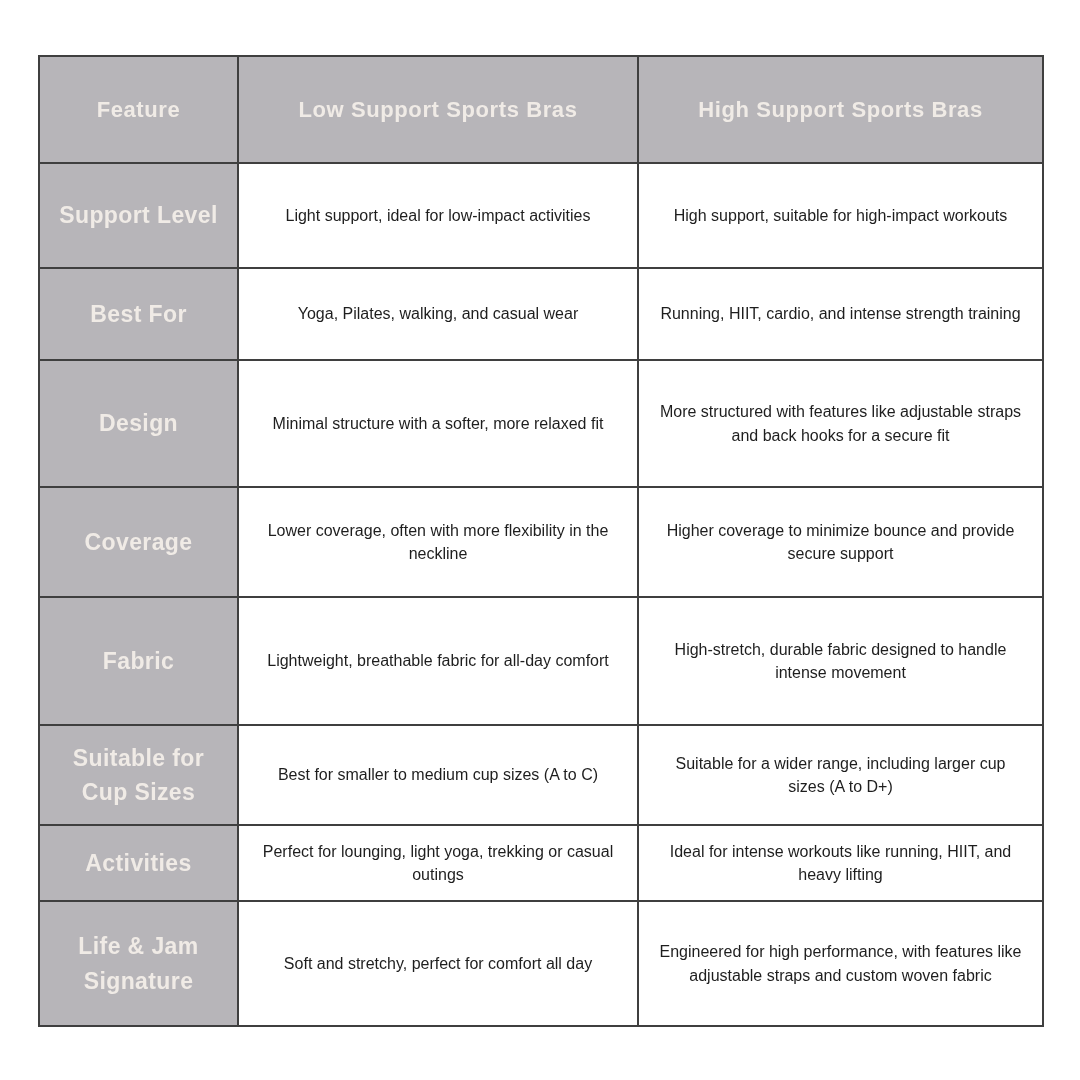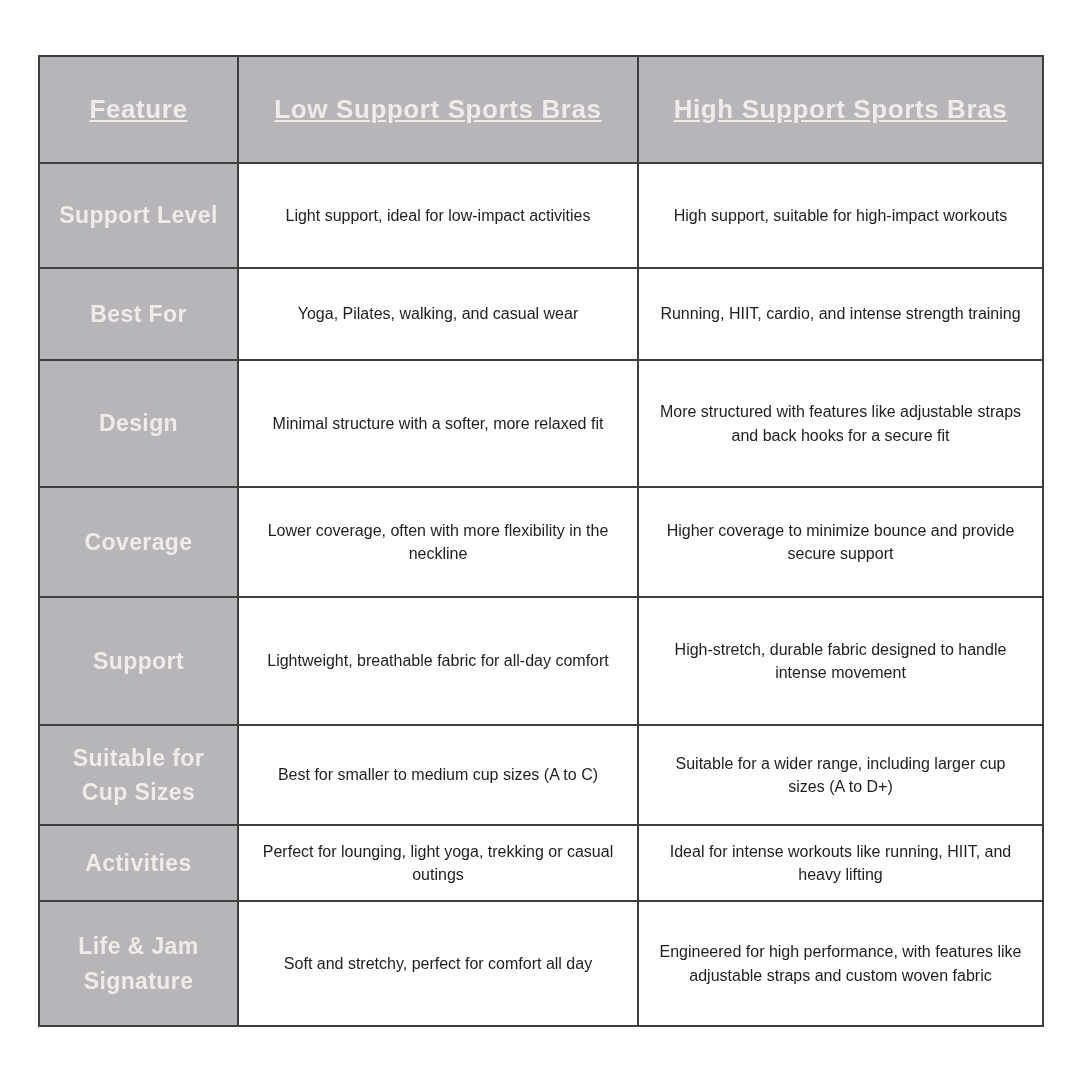--- a/index.html
+++ b/index.html
@@ -35,25 +35,24 @@
   table.compare th,
   table.compare td {
     border: 2px solid var(--border-color);
     text-align: center;
     vertical-align: middle;
   }
   
   thead th {
     background: var(--header-bg);
     color: var(--header-text);
-    font-size: 26px;
+    font-size: 22px;
     font-weight: bold;
     letter-spacing: 0.6px;
     padding: 10px 14px;
-    text-decoration: underline;
   }
   
   tbody th.feature-cell {
     background: var(--header-bg);
     color: var(--header-text);
     font-size: 23px;
     font-weight: bold;
     letter-spacing: 0.4px;
     padding: 10px 14px;
     line-height: 1.5;
@@ -111,21 +110,21 @@
           <th class="feature-cell">Design</th>
           <td class="value-cell">Minimal structure with a softer, more relaxed fit</td>
           <td class="value-cell">More structured with features like adjustable straps and back hooks for a secure fit</td>
         </tr>
         <tr>
           <th class="feature-cell">Coverage</th>
           <td class="value-cell">Lower coverage, often with more flexibility in the neckline</td>
           <td class="value-cell">Higher coverage to minimize bounce and provide secure support</td>
         </tr>
         <tr>
-          <th class="feature-cell">Support</th>
+          <th class="feature-cell">Fabric</th>
           <td class="value-cell">Lightweight, breathable fabric for all-day comfort</td>
           <td class="value-cell">High-stretch, durable fabric designed to handle intense movement</td>
         </tr>
         <tr>
           <th class="feature-cell">Suitable for Cup Sizes</th>
           <td class="value-cell">Best for smaller to medium cup sizes (A to C)</td>
           <td class="value-cell">Suitable for a wider range, including larger cup sizes (A to D+)</td>
         </tr>
         <tr>
           <th class="feature-cell">Activities</th>

